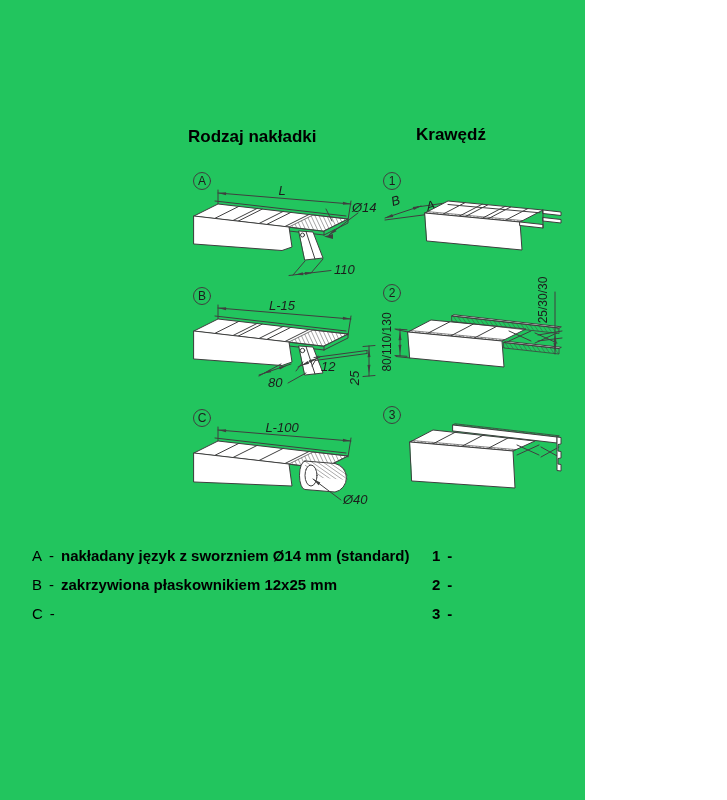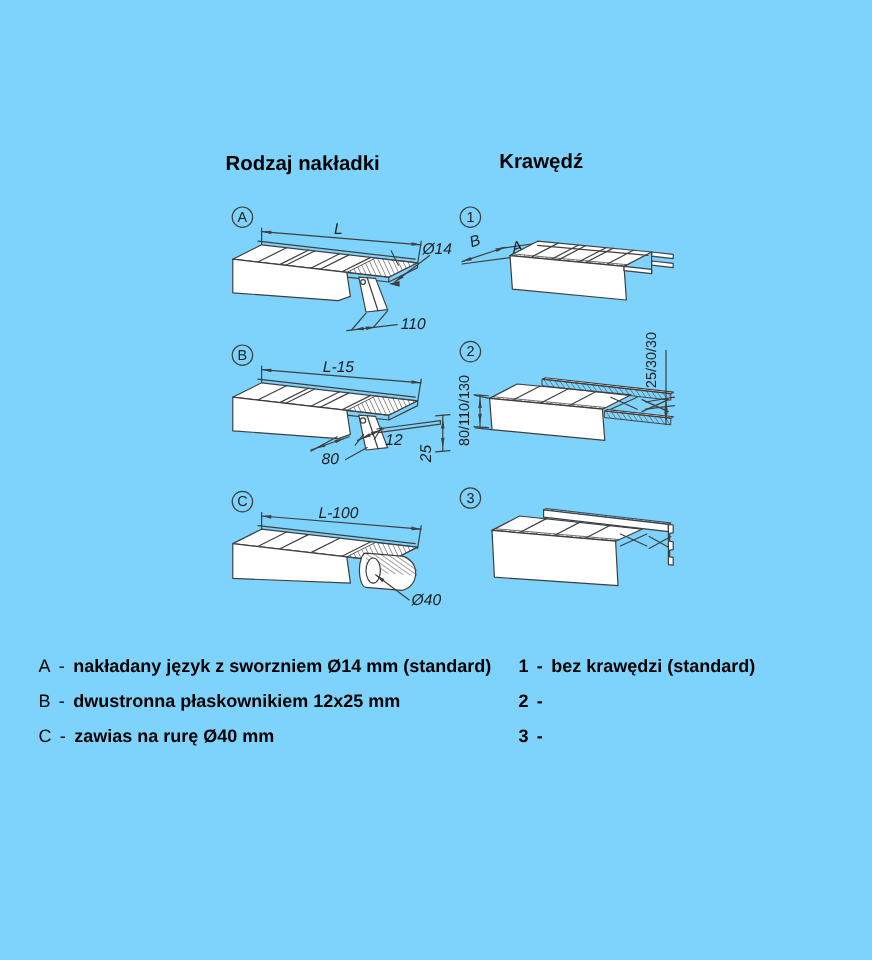--- a/index.html
+++ b/index.html
@@ -1,18 +1,18 @@
 <!DOCTYPE html>
 <html><head>
 <meta charset="utf-8">
 <style>
   *{margin:0;padding:0;box-sizing:border-box}
   html,body{background:#fff}
   body{width:727px;height:800px;position:relative;font-family:"Liberation Sans",sans-serif;color:#000;overflow:hidden}
-  .canvas{position:absolute;left:0;top:0;width:727px;height:800px;background:#7dd3fc}
+  .canvas{position:absolute;left:0;top:0;width:585px;height:800px;background:#22c55e}
   .hdr{position:absolute;font-size:17px;font-weight:bold;color:#000;white-space:nowrap}
   .hdr-left{left:188px;top:127px}
   .hdr-right{left:416px;top:125px}
   svg.fig{position:absolute;overflow:visible}
   .ln{stroke:#3f3f3f;stroke-width:1;fill:none;stroke-linecap:round;stroke-linejoin:round}
   .lnw{stroke:#3f3f3f;stroke-width:1;fill:#ffffff;stroke-linejoin:round}
   .ah{fill:#3f3f3f;stroke:none}
   svg text{fill:#1c1c1c;stroke:none}
   .dim{font-size:13px;font-style:italic;font-family:"Liberation Sans",sans-serif}
   .dimr{font-size:12px;font-style:normal;font-family:"Liberation Sans",sans-serif}
@@ -327,34 +327,32 @@
 
   <div class="legend legend-left">
     <div class="row">
       <span class="key">A</span>
       <span class="key">-</span>
       <span class="desc">nakładany język z sworzniem Ø14 mm (standard)</span>
     </div>
     <div class="row">
       <span class="key">B</span>
       <span class="key">-</span>
-      <span class="desc">dwustronna płaskownikiem 12x25 mm</span>
+      <span class="desc">zakrzywiona płaskownikiem 12x25 mm</span>
     </div>
     <div class="row">
       <span class="key">C</span>
       <span class="key">-</span>
-      <span class="desc">zawias na rurę Ø40 mm</span>
     </div>
   </div>
 
   <div class="legend legend-right">
     <div class="row">
       <span class="key">1</span>
       <span class="key">-</span>
-      <span class="desc">bez krawędzi (standard)</span>
     </div>
     <div class="row">
       <span class="key">2</span>
       <span class="key">-</span>
     </div>
     <div class="row">
       <span class="key">3</span>
       <span class="key">-</span>
     </div>
   </div>

